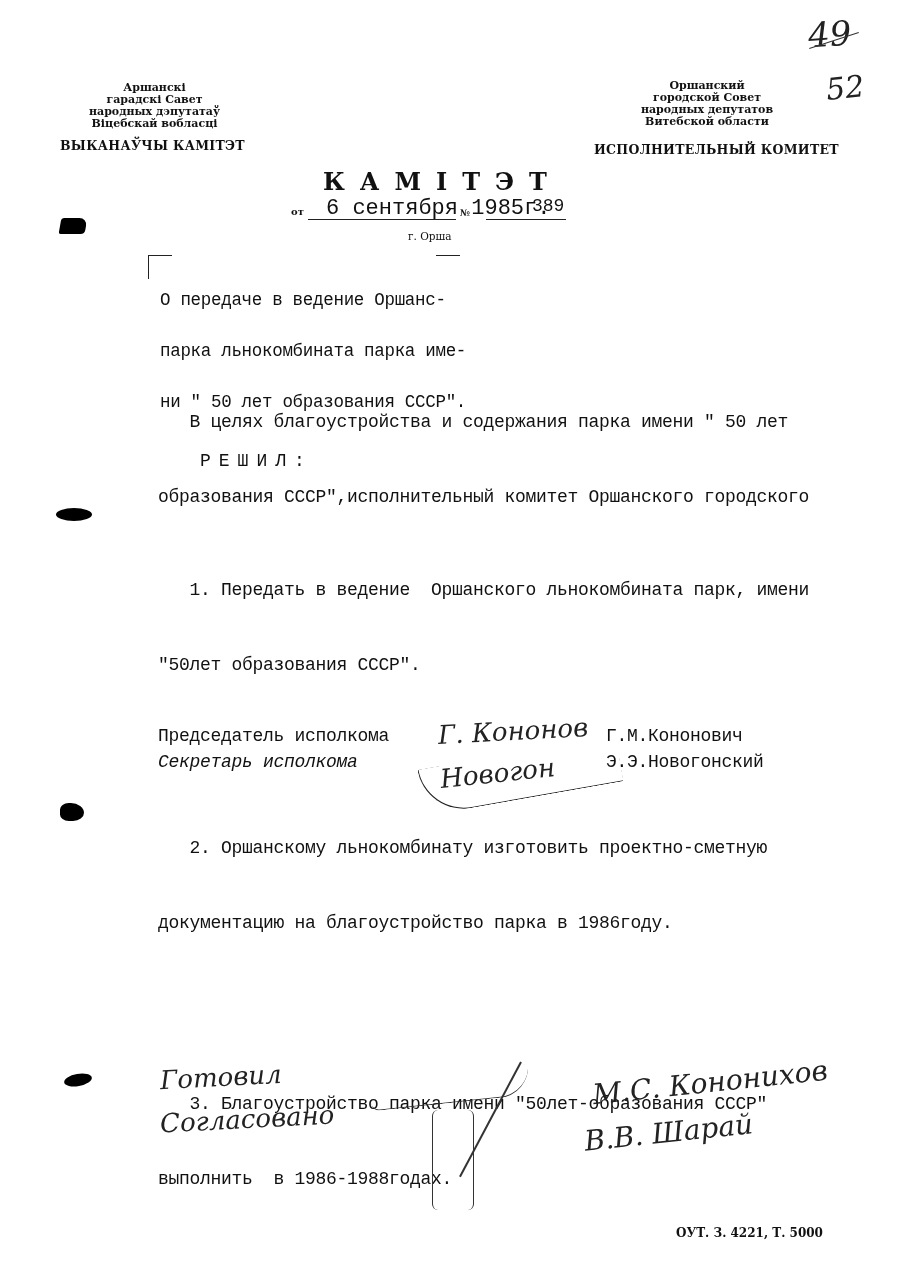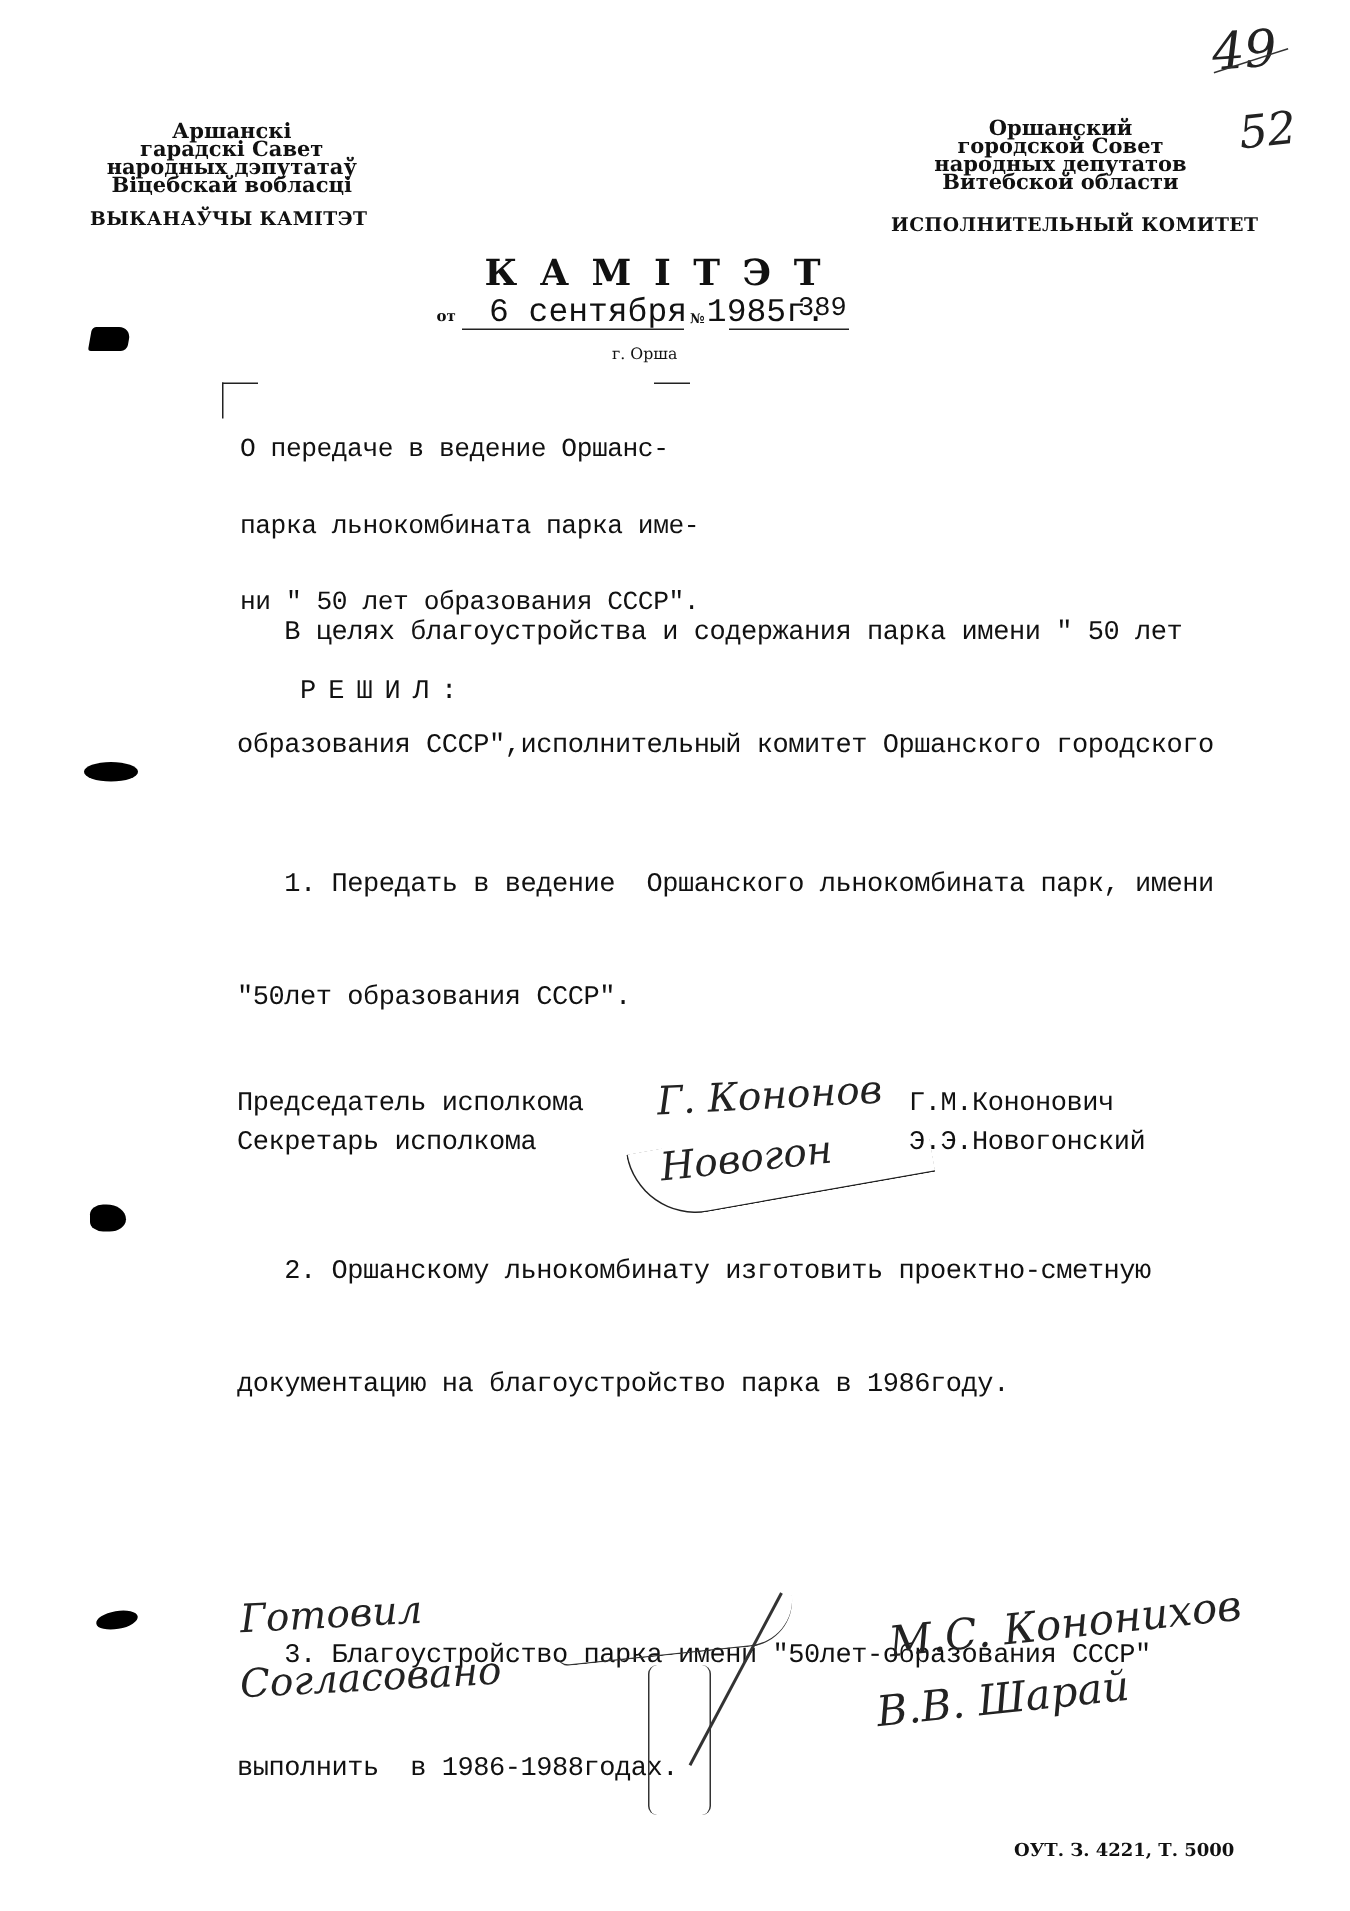--- a/index.html
+++ b/index.html
@@ -1,20 +1,20 @@
 <!DOCTYPE html>
 <html><head>
 <meta charset="utf-8">
 <style>
   html, body { margin: 0; padding: 0; background: #ffffff; }
   body { width: 900px; height: 1274px; position: relative; overflow: hidden; color: #111; }
   .abs { position: absolute; }
   .serif-bold { font-family: "DejaVu Serif", "Liberation Serif", serif; font-weight: bold; }
   .mono { font-family: "Liberation Mono", "DejaVu Sans Mono", monospace; }
-  .hdr { font-size: 14px; line-height: 12px; text-align: center; }
+  .hdr { font-size: 11px; line-height: 12px; text-align: center; }
   .hdr-big { font-size: 12.5px; letter-spacing: 0.3px; }
   .title { font-size: 24px; letter-spacing: 15px; }
   .type { font-size: 18px; line-height: 25px; white-space: pre; letter-spacing: -0.3px; }
   .hand { font-family: "DejaVu Serif", "Liberation Serif", serif; font-style: italic; font-size: 24px; color: #222; white-space: nowrap; }
   .blot { background: #000; }
   .underline { border-bottom: 1px solid #222; }
   .bracket { border-top: 1.5px solid #222; }
 </style>
 </head>
 <body>
@@ -78,21 +78,21 @@
   <div>
     <div>   3. Благоустройство парка имени "50лет-образования СССР"</div>
     <div>выполнить  в 1986-1988годах.</div>
   </div>
 </div>
 
 <div class="abs mono type" style="left:158px; top:724px;">Председатель исполкома</div>
 <div class="abs hand" style="left:438px; top:716px; font-size:26px; transform:rotate(-3deg);">Г. Кононов</div>
 <div class="abs mono type" style="left:606px; top:724px;">Г.М.Кононович</div>
 
-<div class="abs mono type" style="left:158px; top:750px;">Секретарь исполкома</div>
+<div class="abs mono type" style="left:158px; top:750px;font-style:italic;">Секретарь исполкома</div>
 <div class="abs hand" style="left:440px; top:758px; font-size:26px; transform:rotate(-6deg);">Новогон</div>
 <div class="abs" style="left:420px; top:752px; width:200px; height:46px; border-bottom:1.5px solid #222; border-left:1.5px solid #222; border-radius:0 0 0 60px; transform:rotate(-10deg);"></div>
 <div class="abs mono type" style="left:606px; top:750px;">Э.Э.Новогонский</div>
 
 <div class="abs hand" style="left:160px; top:1062px; font-size:26px; transform:rotate(-3deg);">Готовил</div>
 <div class="abs hand" style="left:160px; top:1104px; font-size:26px; transform:rotate(-3deg);">Согласовано</div>
 
 <div class="abs" style="left:370px; top:1072px; width:160px; height:30px; border-bottom:1.5px solid #333; border-radius:0 0 40px 10px; transform:rotate(-6deg);"></div>
 <div class="abs" style="left:520px; top:1062px; width:2px; height:130px; background:#333; transform:rotate(28deg); transform-origin:top;"></div>
 <div class="abs" style="left:432px; top:1110px; width:40px; height:100px; border-left:1.5px solid #333; border-right:1.5px solid #333; border-radius:6px;"></div>

